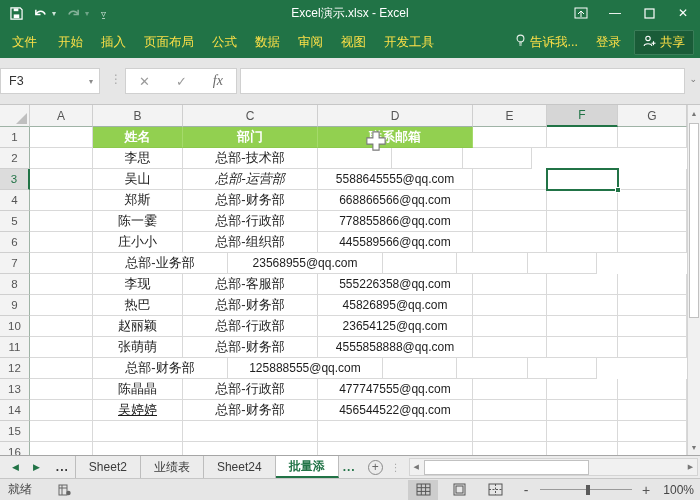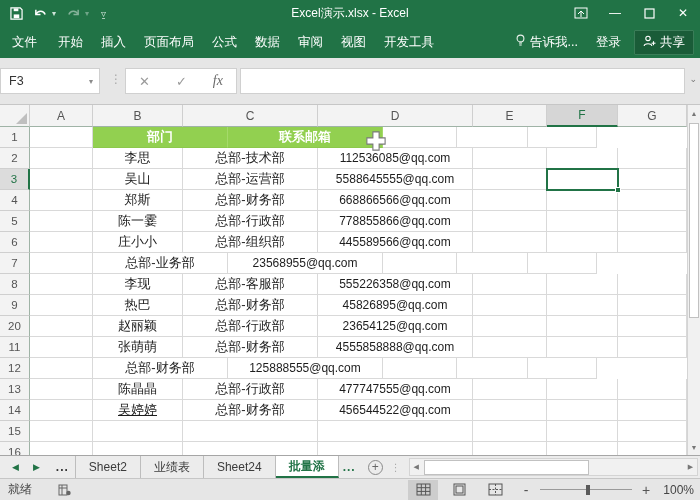--- a/index.html
+++ b/index.html
@@ -18,21 +18,21 @@
   .qat svg { display:block; }
   .qat .dd { font-size:8px; color:#cfe3d8; margin-left:-6px; }
   .win-title { position:absolute; left:0; right:0; text-align:center; font-size:12px; color:#fff; pointer-events:none; }
   .win-controls { position:absolute; right:0; top:0; height:26px; display:flex; align-items:center; }
   .win-btn { width:34px; height:26px; display:flex; align-items:center; justify-content:center;
     color:#fff; font-size:12px; }
   .win-btn svg { display:block; }
 
   
   .ribbon { position:absolute; left:0; top:26px; width:700px; height:32px; background:#217346;
-    display:flex; align-items:center; color:#ffffff; font-size:12.5px; }
+    display:flex; align-items:center; color:#fde047; font-size:12.5px; }
   .rtab { padding:0 9px; height:32px; display:flex; align-items:center; white-space:nowrap; }
   .rtab-file { padding:0 12px 0 12px; }
   .tellme { display:flex; align-items:center; gap:4px; padding:0 9px; }
   .share-btn { display:flex; align-items:center; gap:4px; background:#1A5C38; border:1px solid #3A7D58;
     padding:3px 8px; margin-left:4px; margin-right:6px; border-radius:1px; }
   .spacer { flex:1; }
 
   
   .fx-row { position:absolute; left:0; top:58px; width:700px; height:47px; background:#E6E6E6;
     border-bottom:1px solid #C6C6C6; }
@@ -230,41 +230,41 @@
         <div class="colhead" style="width: 135px;">C</div>
         <div class="colhead" style="width: 155px;">D</div>
         <div class="colhead" style="width: 74px;">E</div>
         <div class="colhead sel" style="width: 71px;">F</div>
         <div class="colhead" style="width: 69px;">G</div>
       </div>
     <div id="rows">
         <div class="g-row">
           <div class="rowhead">1</div>
           <div class="cell" style="width: 63px;"></div>
+          <div class="cell th" style="width: 90px;">姓名</div>
           <div class="cell th" style="width: 135px;">部门</div>
           <div class="cell th" style="width: 155px;">联系邮箱</div>
           <div class="cell" style="width: 74px;"></div>
           <div class="cell" style="width: 71px;"></div>
           <div class="cell" style="width: 69px;"></div>
         </div>
         <div class="g-row">
           <div class="rowhead">2</div>
           <div class="cell" style="width: 63px;"></div>
           <div class="cell" style="width: 90px;">李思</div>
           <div class="cell" style="width: 135px; font-family: Liberation Serif, serif;">总部-技术部</div>
-          <div class="cell email" style="width: 155px;">112536085@qq.com</div>
           <div class="cell" style="width: 74px;"></div>
           <div class="cell" style="width: 71px;"></div>
           <div class="cell" style="width: 69px;"></div>
         </div>
         <div class="g-row">
           <div class="rowhead sel">3</div>
           <div class="cell" style="width: 63px;"></div>
           <div class="cell" style="width: 90px;">吴山</div>
-          <div class="cell" style="width: 135px;">总部-运营部</div>
+          <div class="cell" style="width: 135px; font-style: italic;">总部-运营部</div>
           <div class="cell email" style="width: 155px;">5588645555@qq.com</div>
           <div class="cell" style="width: 74px;"></div>
           <div class="cell" style="width: 71px;"></div>
           <div class="cell" style="width: 69px;"></div>
         </div>
         <div class="g-row">
           <div class="rowhead">4</div>
           <div class="cell" style="width: 63px;"></div>
           <div class="cell" style="width: 90px;">郑斯</div>
           <div class="cell" style="width: 135px;">总部-财务部</div>
@@ -316,21 +316,21 @@
           <div class="rowhead">9</div>
           <div class="cell" style="width: 63px;"></div>
           <div class="cell" style="width: 90px;">热巴</div>
           <div class="cell" style="width: 135px;">总部-财务部</div>
           <div class="cell email" style="width: 155px;">45826895@qq.com</div>
           <div class="cell" style="width: 74px;"></div>
           <div class="cell" style="width: 71px;"></div>
           <div class="cell" style="width: 69px;"></div>
         </div>
         <div class="g-row">
-          <div class="rowhead">20</div>
+          <div class="rowhead">10</div>
           <div class="cell" style="width: 63px;"></div>
           <div class="cell" style="width: 90px;">赵丽颖</div>
           <div class="cell" style="width: 135px;">总部-行政部</div>
           <div class="cell email" style="width: 155px;">23654125@qq.com</div>
           <div class="cell" style="width: 74px;"></div>
           <div class="cell" style="width: 71px;"></div>
           <div class="cell" style="width: 69px;"></div>
         </div>
         <div class="g-row">
           <div class="rowhead">11</div>

